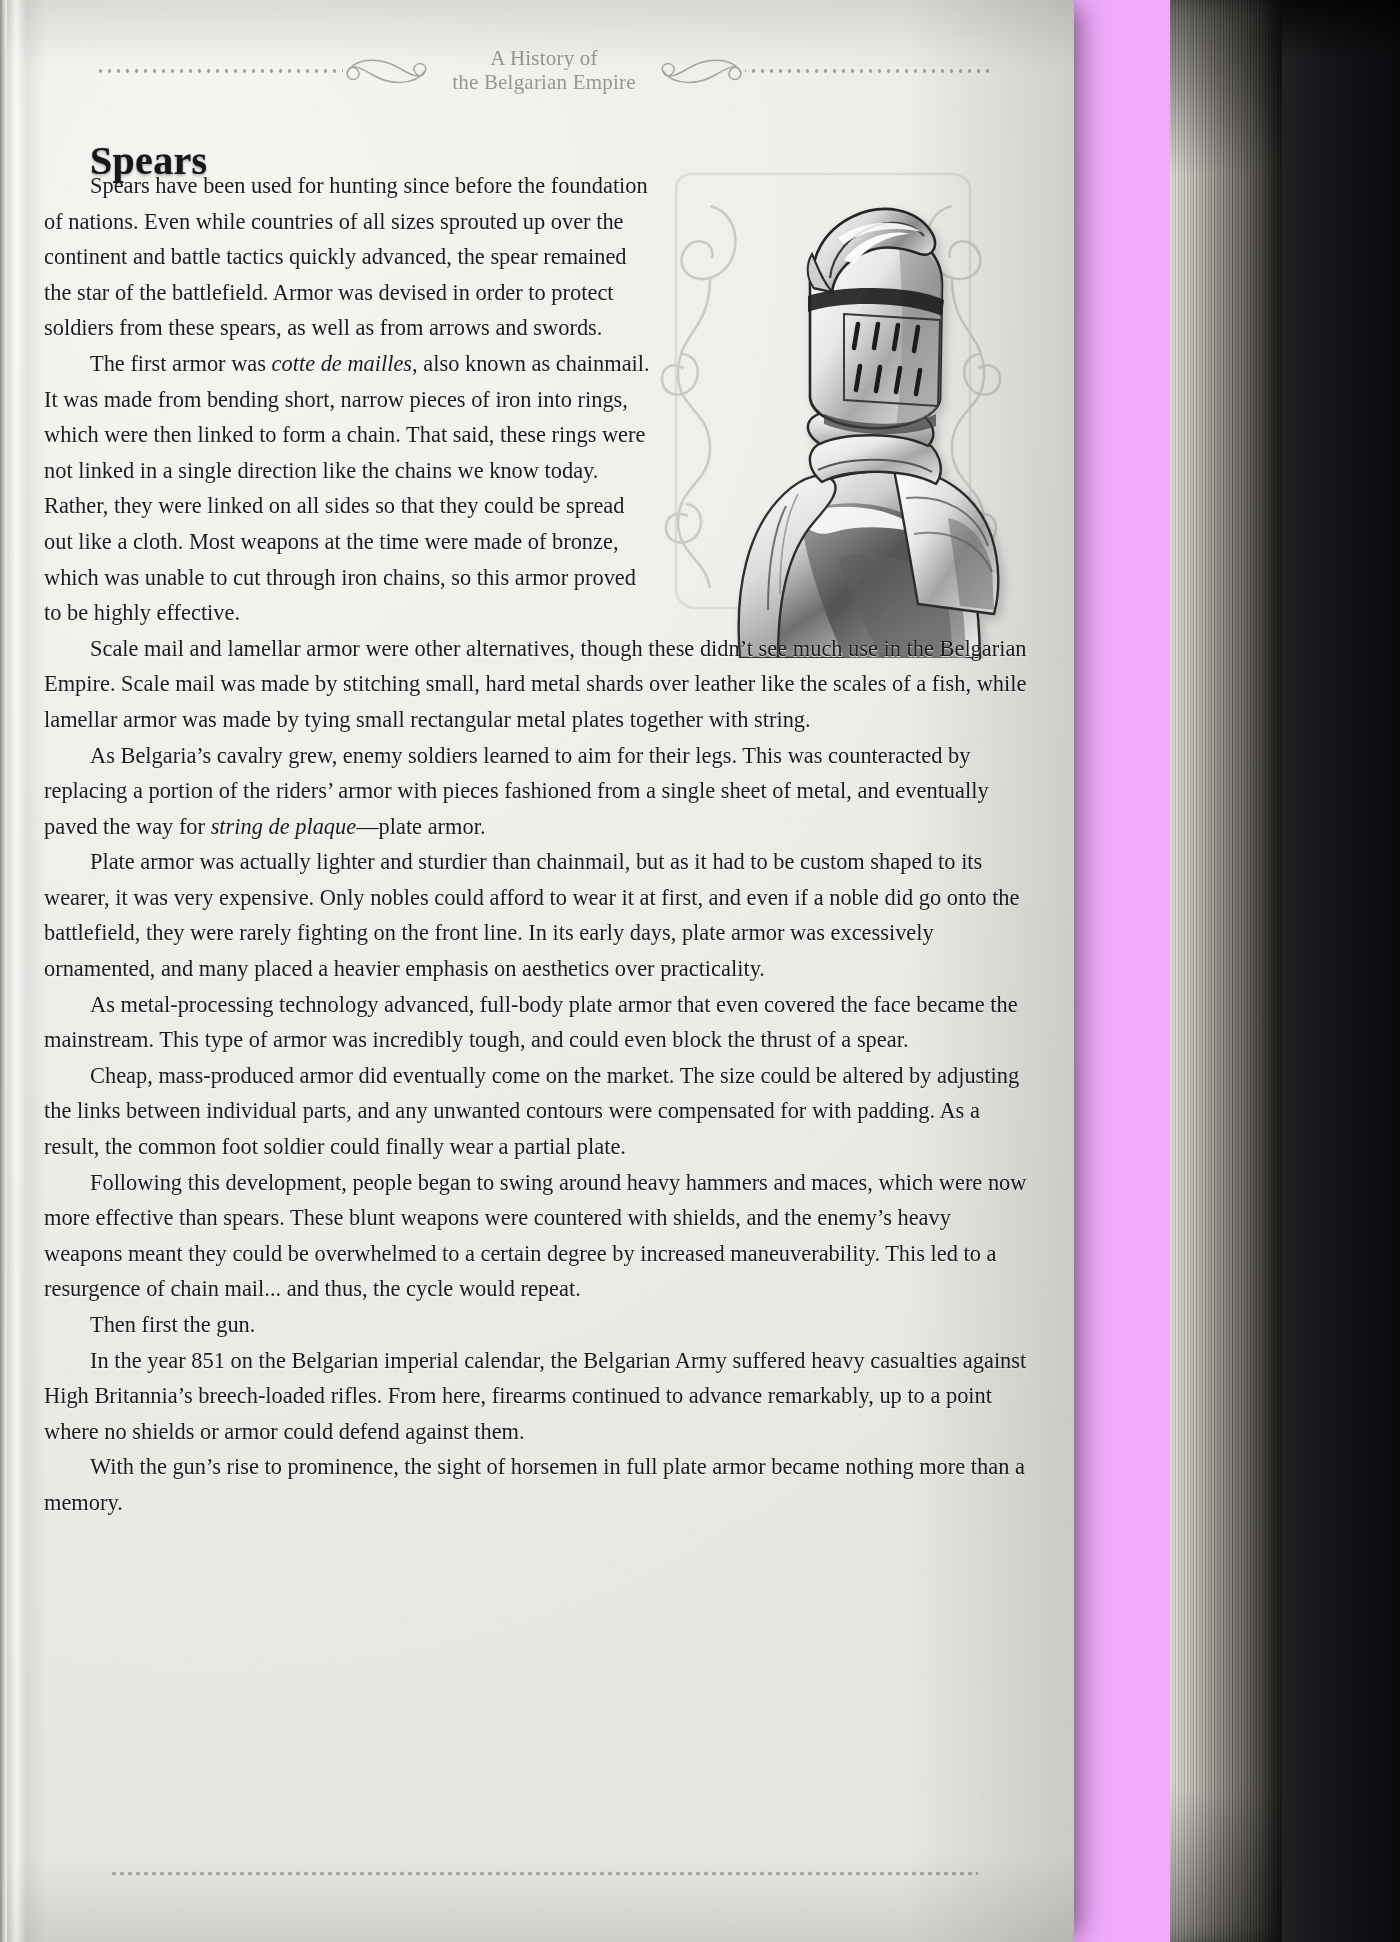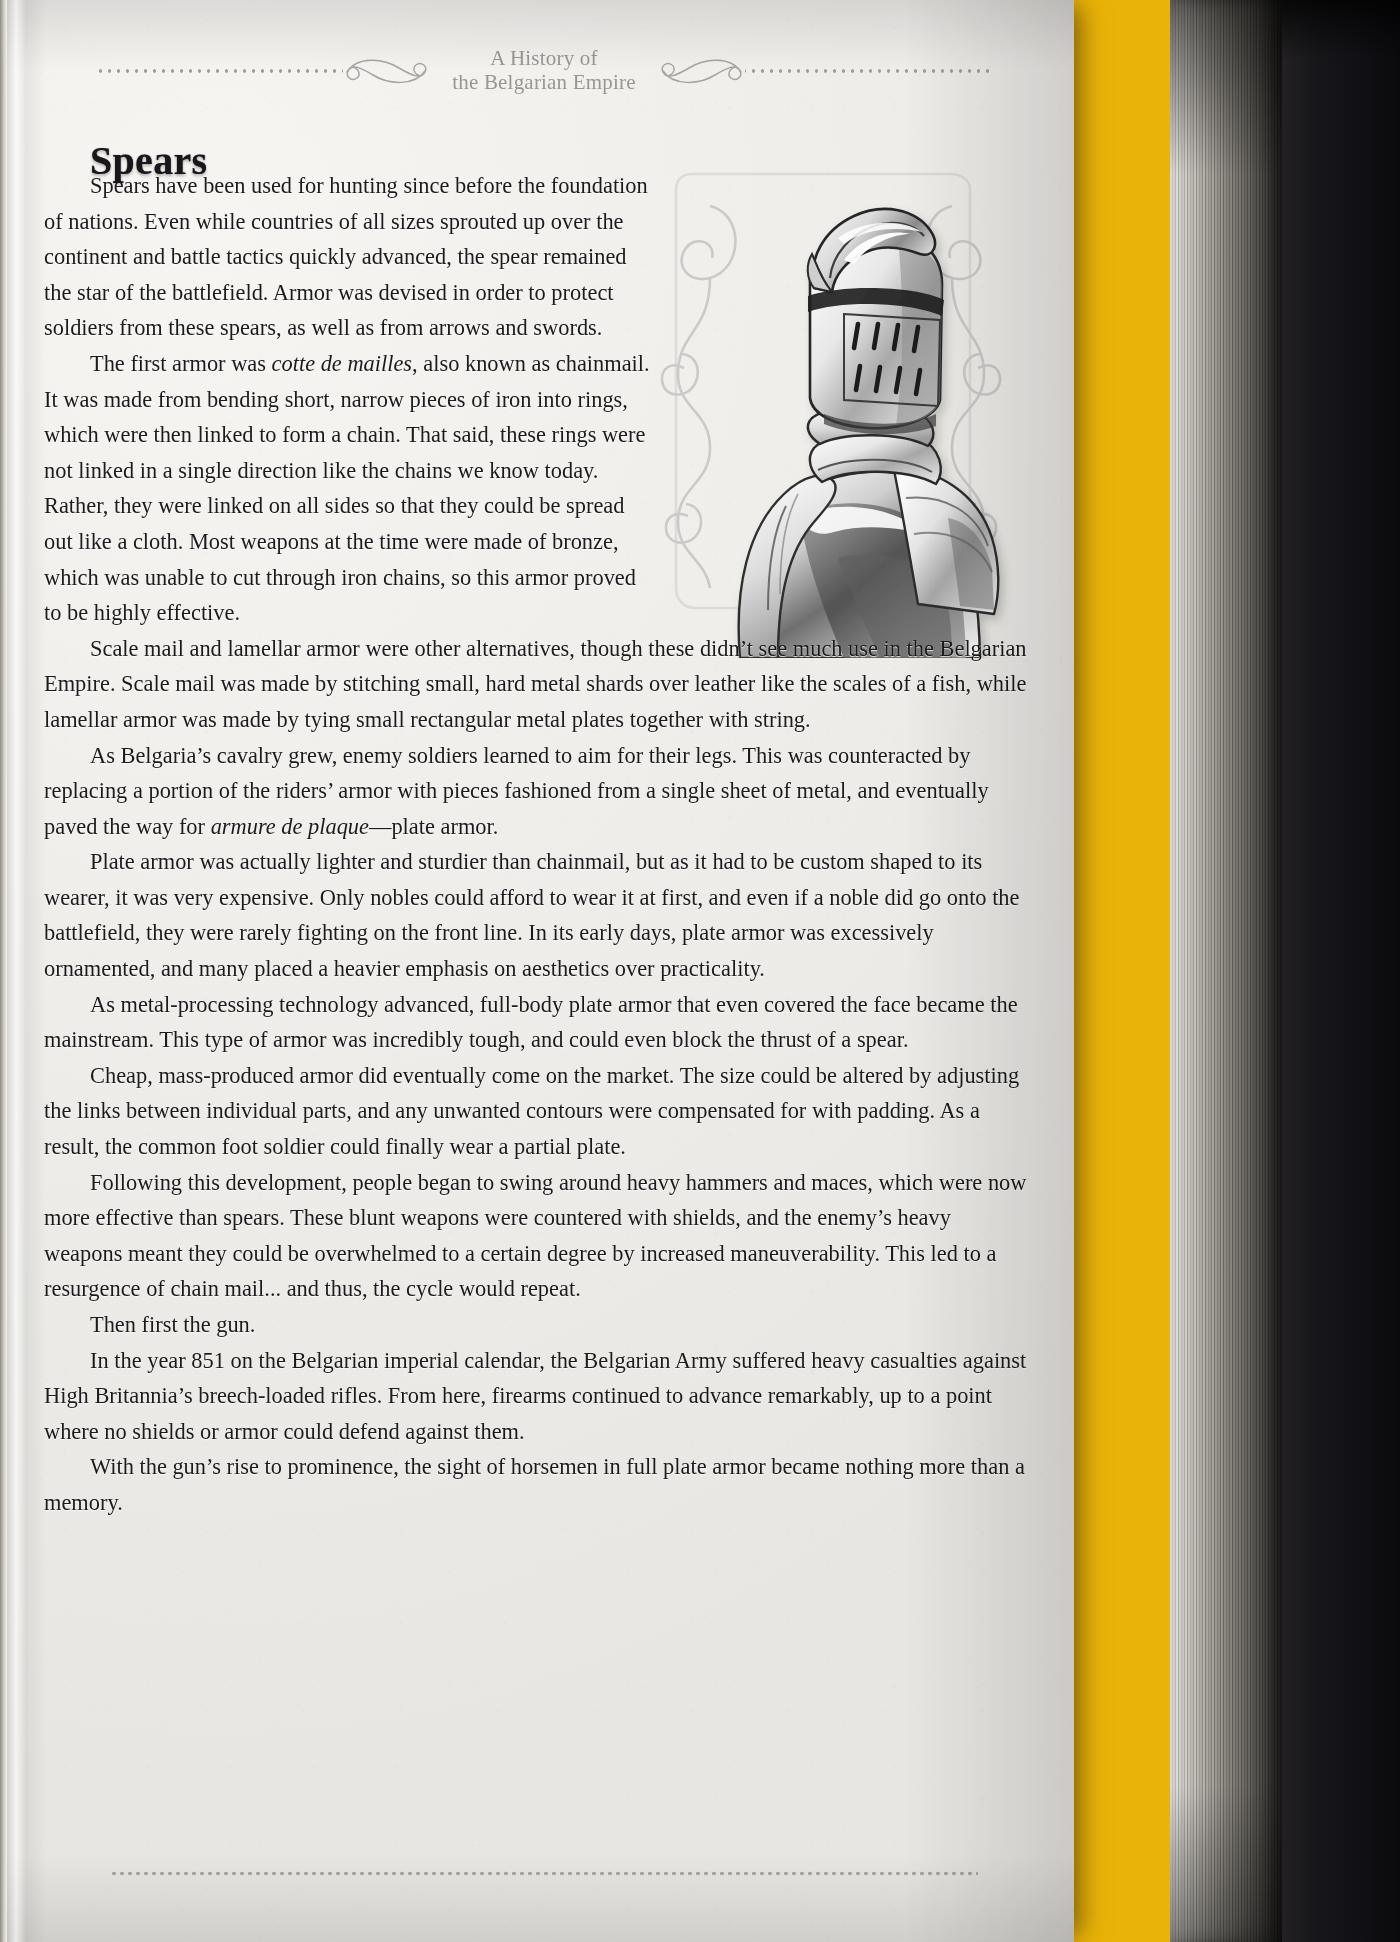--- a/index.html
+++ b/index.html
@@ -6,21 +6,21 @@
     margin: 0; padding: 0;
     width: 1400px; height: 1942px;
     overflow: hidden;
     background: #111012;
   }
   * { box-sizing: border-box; }
 
   #scene {
     position: relative;
     width: 1400px; height: 1942px;
-    background: #eab308;
+    background: #f0abfc;
     font-family: "Liberation Serif", "DejaVu Serif", serif;
   }
 
   
   .book-cover {
     position: absolute;
     top: 0; right: 0;
     width: 140px; height: 1942px;
     background:
       linear-gradient(90deg,
@@ -365,21 +365,21 @@
 
           <path d="M176 296 C208 308, 260 310, 288 296 L288 308 C258 320, 204 318, 176 306 Z" fill="#3c3c3c" opacity="0.7"></path>
         </g>
       </svg>
     </div>
 
     <div class="body-text" id="body-text">
         <p class="narrow">Spears have been used for hunting since before the foundation of nations. Even while countries of all sizes sprouted up over the continent and battle tactics quickly advanced, the spear remained the star of the battlefield. Armor was devised in order to protect soldiers from these spears, as well as from arrows and swords.</p>
         <p class="narrow">The first armor was <i>cotte de mailles</i>, also known as chainmail. It was made from bending short, narrow pieces of iron into rings, which were then linked to form a chain. That said, these rings were not linked in a single direction like the chains we know today. Rather, they were linked on all sides so that they could be spread out like a cloth. Most weapons at the time were made of bronze, which was unable to cut through iron chains, so this armor proved to be highly effective.</p>
         <p>Scale mail and lamellar armor were other alternatives, though these didn’t see much use in the Belgarian Empire. Scale mail was made by stitching small, hard metal shards over leather like the scales of a fish, while lamellar armor was made by tying small rectangular metal plates together with string.</p>
-        <p>As Belgaria’s cavalry grew, enemy soldiers learned to aim for their legs. This was counteracted by replacing a portion of the riders’ armor with pieces fashioned from a single sheet of metal, and eventually paved the way for <i>armure de plaque</i>—plate armor.</p>
+        <p>As Belgaria’s cavalry grew, enemy soldiers learned to aim for their legs. This was counteracted by replacing a portion of the riders’ armor with pieces fashioned from a single sheet of metal, and eventually paved the way for <i>string de plaque</i>—plate armor.</p>
         <p>Plate armor was actually lighter and sturdier than chainmail, but as it had to be custom shaped to its wearer, it was very expensive. Only nobles could afford to wear it at first, and even if a noble did go onto the battlefield, they were rarely fighting on the front line. In its early days, plate armor was excessively ornamented, and many placed a heavier emphasis on aesthetics over practicality.</p>
         <p>As metal-processing technology advanced, full-body plate armor that even covered the face became the mainstream. This type of armor was incredibly tough, and could even block the thrust of a spear.</p>
         <p>Cheap, mass-produced armor did eventually come on the market. The size could be altered by adjusting the links between individual parts, and any unwanted contours were compensated for with padding. As a result, the common foot soldier could finally wear a partial plate.</p>
         <p>Following this development, people began to swing around heavy hammers and maces, which were now more effective than spears. These blunt weapons were countered with shields, and the enemy’s heavy weapons meant they could be overwhelmed to a certain degree by increased maneuverability. This led to a resurgence of chain mail... and thus, the cycle would repeat.</p>
         <p>Then first the gun.</p>
         <p>In the year 851 on the Belgarian imperial calendar, the Belgarian Army suffered heavy casualties against High Britannia’s breech-loaded rifles. From here, firearms continued to advance remarkably, up to a point where no shields or armor could defend against them.</p>
         <p>With the gun’s rise to prominence, the sight of horsemen in full plate armor became nothing more than a memory.</p>
       </div>
 
     <div class="footer-rule"></div>

